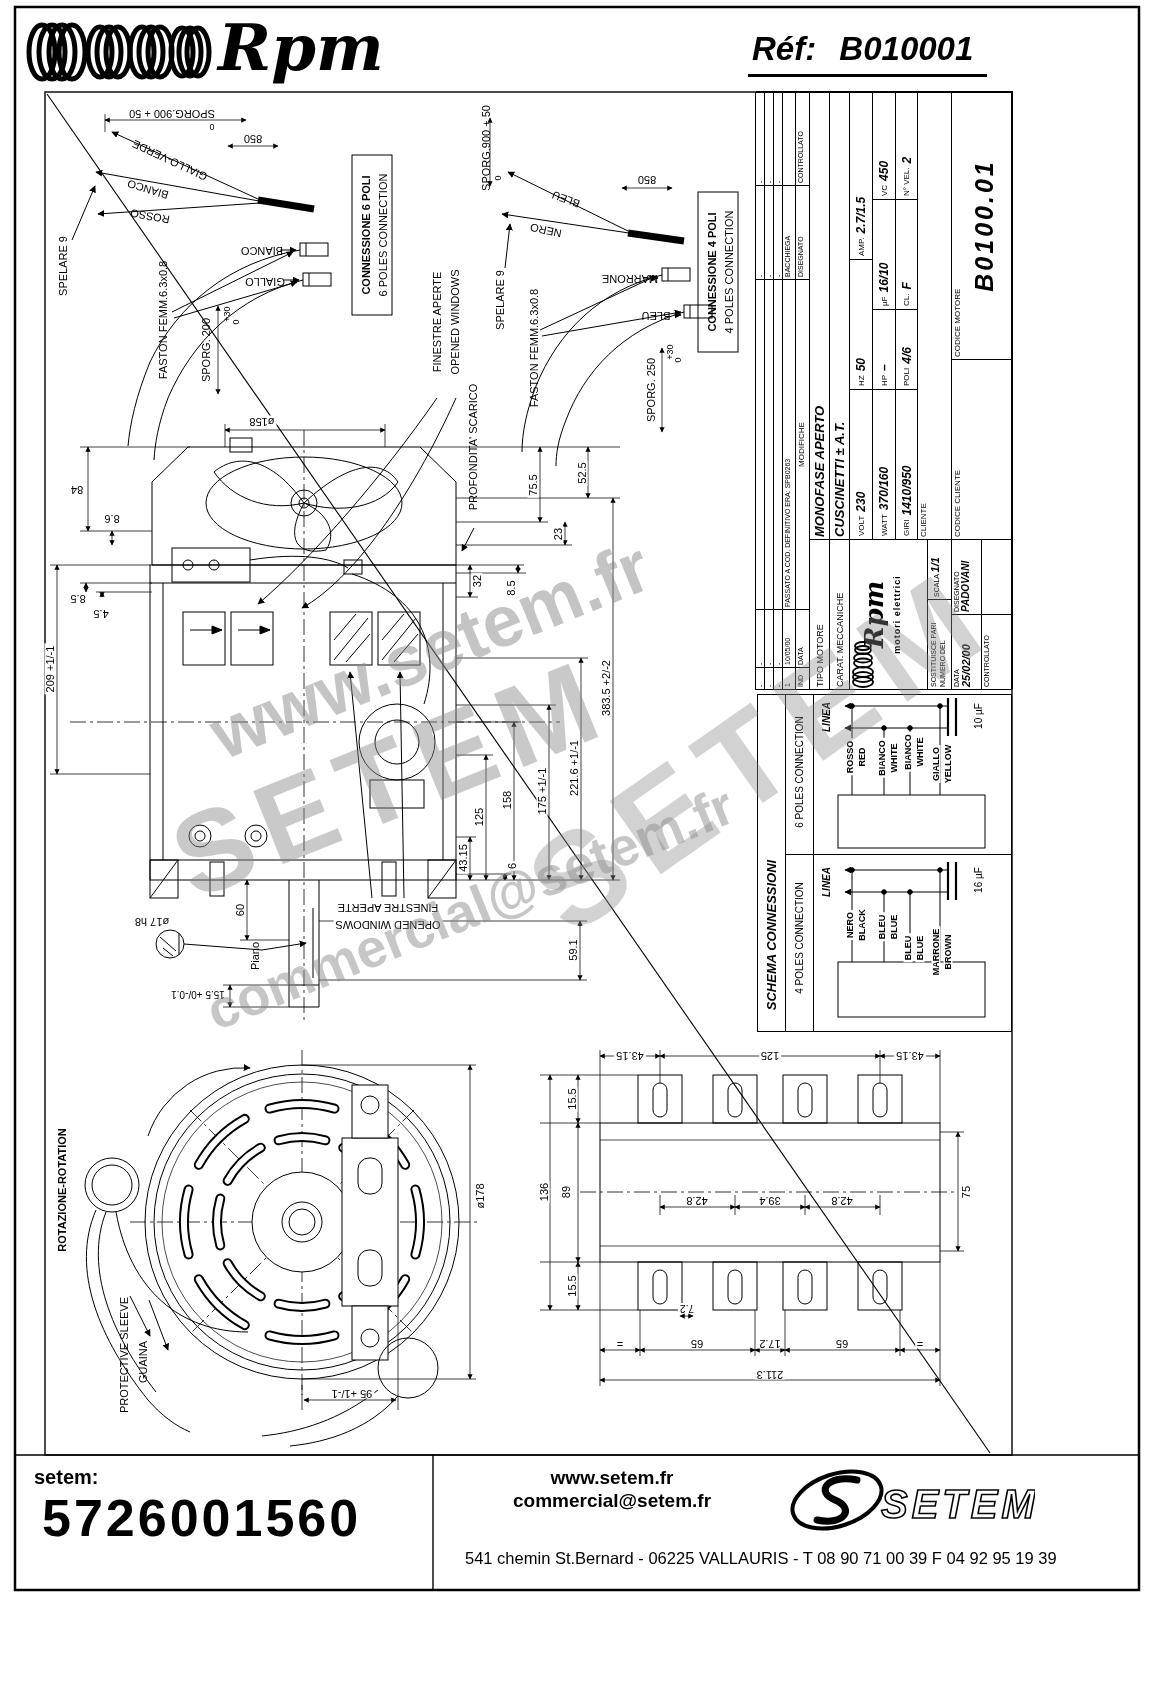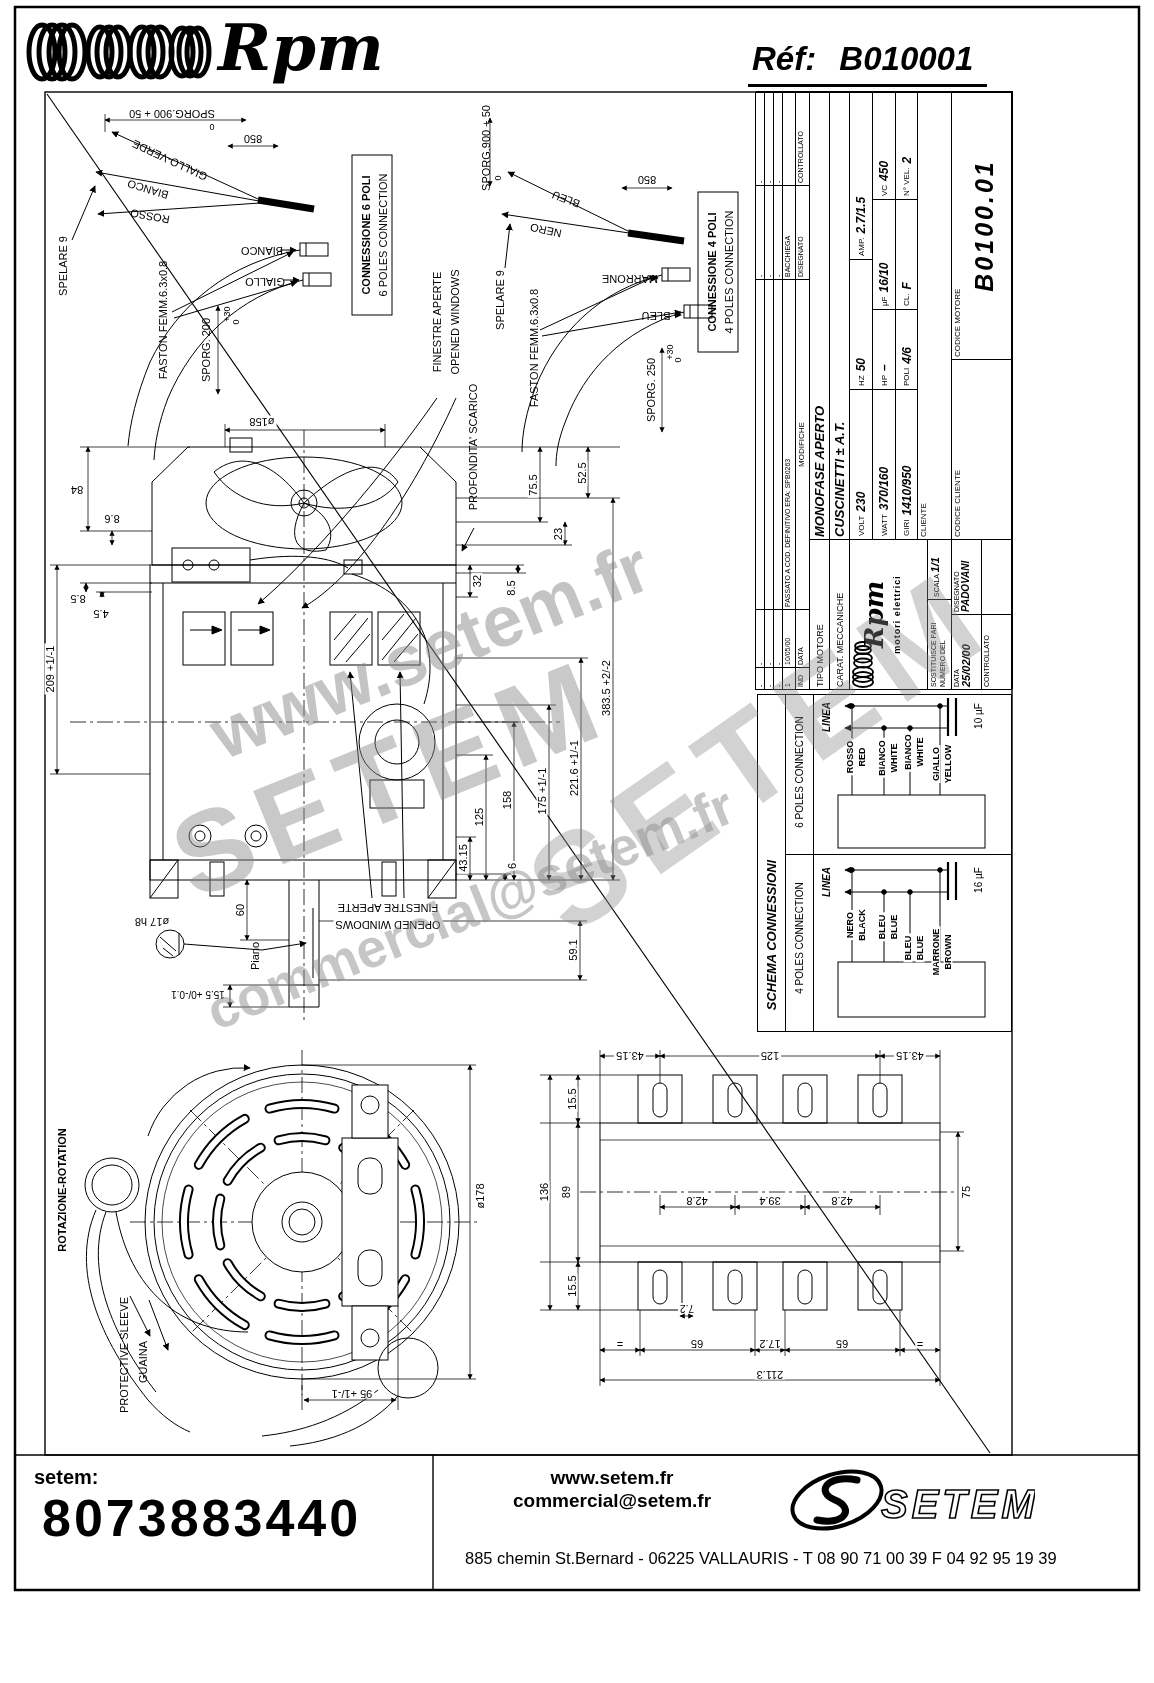--- a/index.html
+++ b/index.html
@@ -6,21 +6,21 @@
   body{width:1154px;height:1683px;position:relative;font-family:"Liberation Sans",sans-serif;color:#000;overflow:hidden;}
   svg{position:absolute;left:0;top:0;z-index:10;}
   .lbl{position:absolute;white-space:nowrap;font:11px "Liberation Sans",sans-serif;z-index:20;line-height:1;}
   .r90{transform:translate(-50%,-50%) rotate(-90deg);}
   .r180{transform:translate(-50%,-50%) rotate(180deg);}
   .dm{background:#fff;padding:0 2px;}
   .f9{font-size:9px;} .f10{font-size:10px;} .f13{font-size:13px;}
   .b{font-weight:bold;} .i{font-style:italic;}
   
   .brand{position:absolute;left:218px;top:10px;font:bold italic 64px "DejaVu Serif",serif;z-index:20;}
-  .ref{position:absolute;left:748px;top:40px;font:bold italic 33px "Liberation Sans",sans-serif;border-bottom:3px solid #000;padding:0 14px 6px 4px;z-index:20;}
+  .ref{position:absolute;left:748px;top:30px;font:bold italic 33px "Liberation Sans",sans-serif;border-bottom:3px solid #000;padding:0 14px 6px 4px;z-index:20;}
   
   .wm{position:absolute;font-weight:bold;color:#8a8a8a;white-space:nowrap;z-index:30;pointer-events:none;}
   
   .tb-wrap{position:absolute;left:755px;top:92px;width:257px;height:598px;z-index:20;}
   .tb{position:absolute;left:0;top:0;width:598px;height:257px;transform-origin:0 0;transform:translateY(598px) rotate(-90deg);border:1.4px solid #000;box-sizing:border-box;background:#fff;}
   .tc{position:absolute;border:solid #000;border-width:0 1px 1px 0;box-sizing:border-box;font-size:7px;overflow:hidden;padding:1px 2px;}
   .tc .v{font-weight:bold;font-style:italic;font-size:11px;}
   .pairrow{display:flex;position:absolute;box-sizing:border-box;}
   .pair{border:solid #000;border-width:0 1px 1px 0;box-sizing:border-box;display:flex;align-items:center;gap:4px;padding:0 3px;}
   .pair .pl{font-size:8px;}
@@ -655,23 +655,23 @@
 <div class="lbl r180 dm" style="left:920px;top:1343px">=</div>
 <div class="lbl r180 dm" style="left:770px;top:1374px">211.3</div>
 <div class="lbl r90 dm" style="left:966px;top:1192px">75</div>
 
 <div class="wm" style="left:430px;top:650px;font-size:72px;opacity:.5;transform:translate(-50%,-50%) rotate(-22deg)">www.setem.fr</div>
 <div class="wm" style="left:390px;top:778px;font-size:115px;letter-spacing:12px;opacity:.45;transform:translate(-50%,-50%) rotate(-22deg)">SETEM</div>
 <div class="wm" style="left:760px;top:750px;font-size:130px;letter-spacing:16px;opacity:.38;transform:translate(-50%,-50%) rotate(-35deg)">SETEM</div>
 <div class="wm" style="left:470px;top:908px;font-size:54px;opacity:.48;transform:translate(-50%,-50%) rotate(-22deg)">commercial@setem.fr</div>
 
 <div class="code-label">setem:</div>
-<div class="code-value">8073883440</div>
+<div class="code-value">5726001560</div>
 <div class="site">www.setem.fr</div>
 <div class="email">commercial@setem.fr</div>
-<div class="address">885 chemin St.Bernard  -  06225 VALLAURIS  -  T 08 90 71 00 39   F 04 92 95 19 39</div>
+<div class="address">541 chemin St.Bernard  -  06225 VALLAURIS  -  T 08 90 71 00 39   F 04 92 95 19 39</div>
 <svg class="logo-svg" style="left:785px;top:1458px" width="250" height="88" viewBox="0 0 250 88">
   <g fill="none" stroke="#000">
     <ellipse cx="52" cy="42" rx="46" ry="26" transform="rotate(-18 52 42)" stroke-width="4"></ellipse>
     <path d="M72,22 C42,16 30,34 50,42 C70,50 60,68 32,62" stroke-width="7" stroke-linecap="round"></path>
   </g>
   <text x="96" y="60" font-family="Liberation Sans, sans-serif" font-size="40" font-style="italic" font-weight="bold" fill="#fff" stroke="#000" stroke-width="1.6" letter-spacing="4">SETEM</text>
 </svg>
 
 </body></html>

